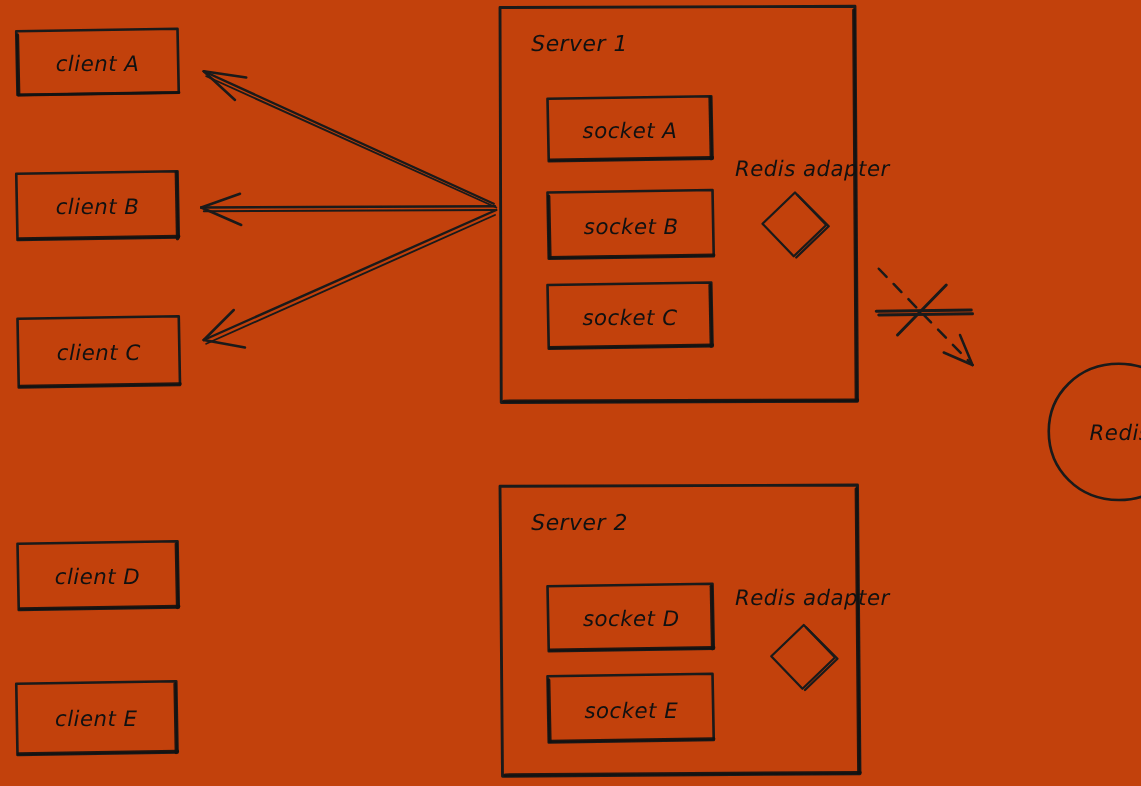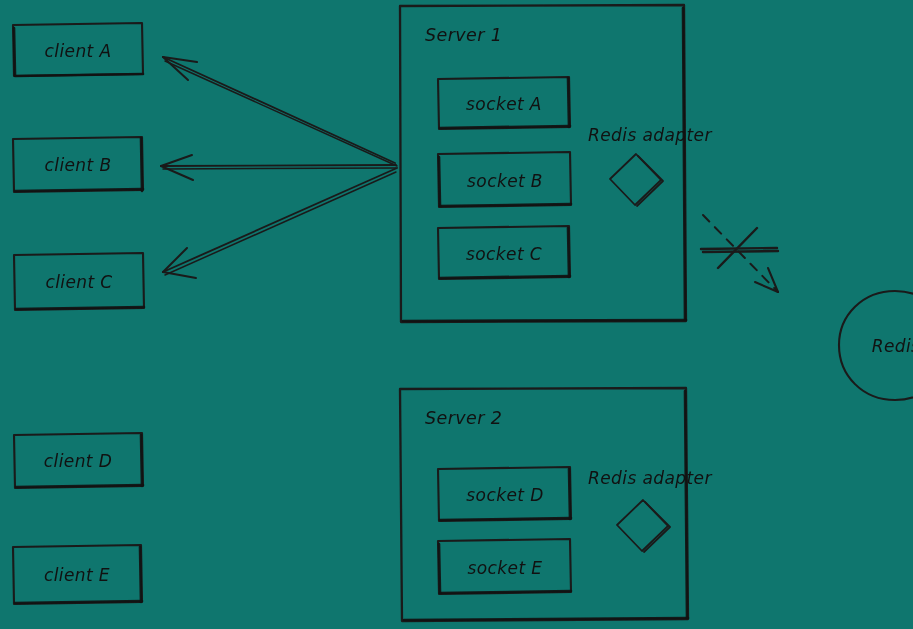--- a/index.html
+++ b/index.html
@@ -8,21 +8,21 @@
     padding: 0;
     background: #ffffff;
   }
   body {
     font-family: "DejaVu Sans", sans-serif;
   }
   #canvas-root {
     position: relative;
     width: 913px;
     height: 629px;
-    background: #0f766e;
+    background: #c2410c;
     overflow: hidden;
     text-align: right;
   }
   #diagram-svg {
     position: absolute;
     top: 0;
     left: 0;
     width: 913px;
     height: 629px;
     display: block;

